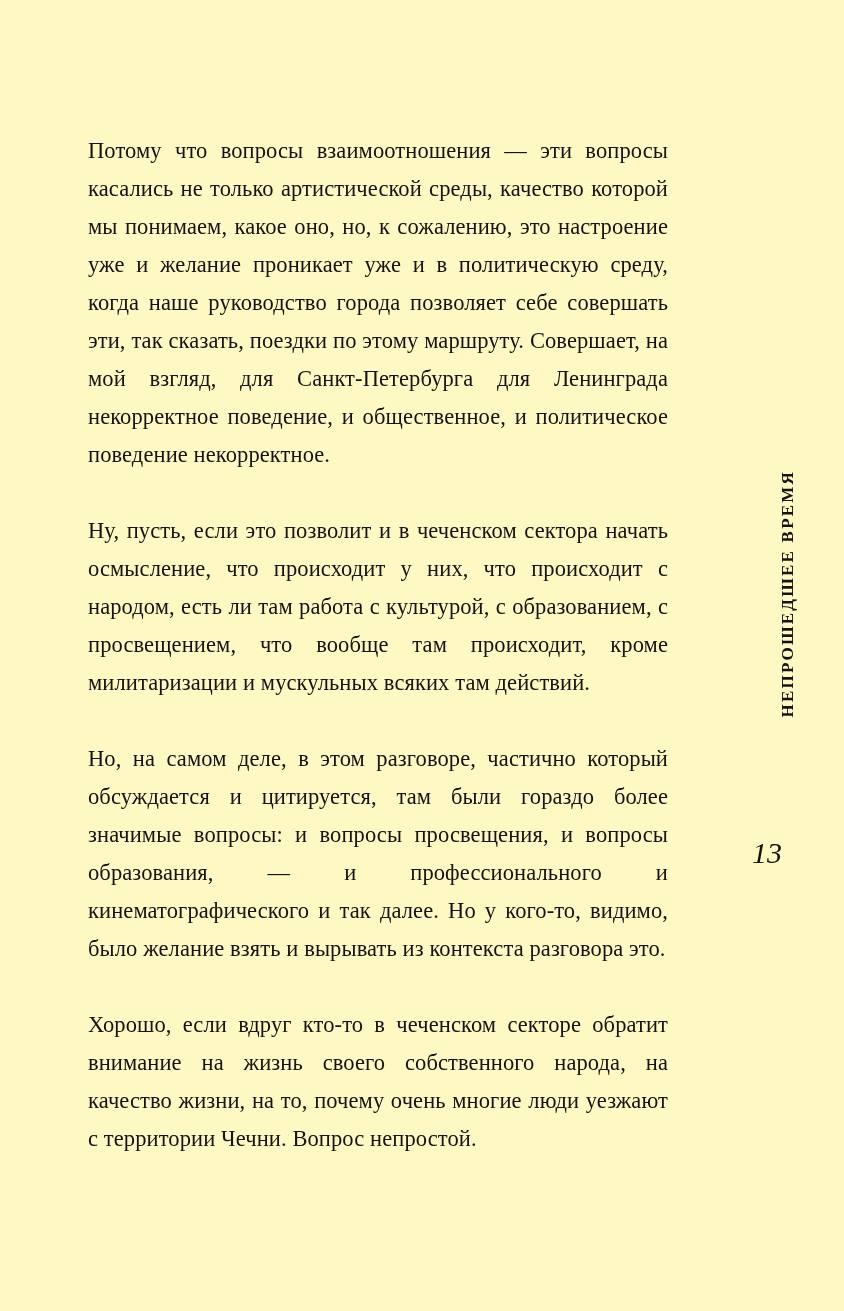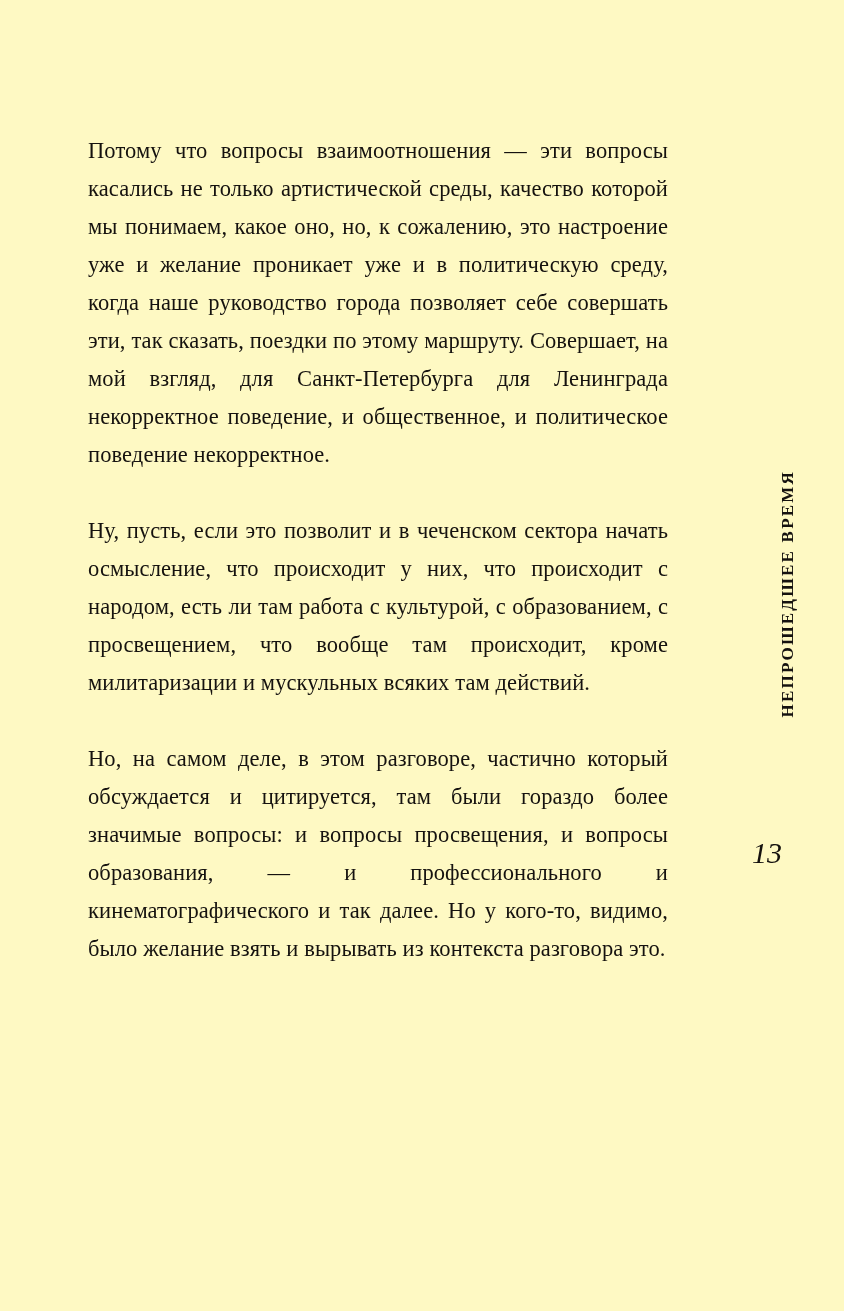--- a/index.html
+++ b/index.html
@@ -70,19 +70,20 @@
 </style>
 </head>
 <body>
 
 <div class="page">
 
   <div class="text-column">
     <p class="para">Потому что вопросы взаимоотношения — эти во­просы касались не только артистической среды, ка­чество которой мы понимаем, какое оно, но, к со­жалению, это настроение уже и желание проникает уже и в политическую среду, когда наше руковод­ство города позволяет себе совершать эти, так ска­зать, поездки по этому маршруту. Совершает, на мой взгляд, для Санкт-Петербурга для Ленин­града некорректное поведение, и общественное, и политическое поведение некорректное.</p>
     <p class="para">Ну, пусть, если это позволит и в чеченском секто­ра начать осмысление, что происходит у них, что происходит с народом, есть ли там работа с куль­турой, с образованием, с просвещением, что во­обще там происходит, кроме милитаризации и мускульных всяких там действий.</p>
     <p class="para">Но, на самом деле, в этом разговоре, частично который обсуждается и цитируется, там были гораздо более значимые вопросы: и вопросы просвещения, и вопросы образования, — и про­фессионального и кинематографического и так далее. Но у кого-то, видимо, было желание взять и вырывать из контекста разговора это.</p>
+    <p class="para">Хорошо, если вдруг кто-то в чеченском секторе обратит внимание на жизнь своего собственного народа, на качество жизни, на то, почему очень многие люди уезжают с территории Чечни. Во­прос непростой.</p>
   </div>
 
   <div class="running-head">НЕПРОШЕДШЕЕ ВРЕМЯ</div>
 
   <div class="folio">13</div>
 
 </div>
 
 </body></html>

